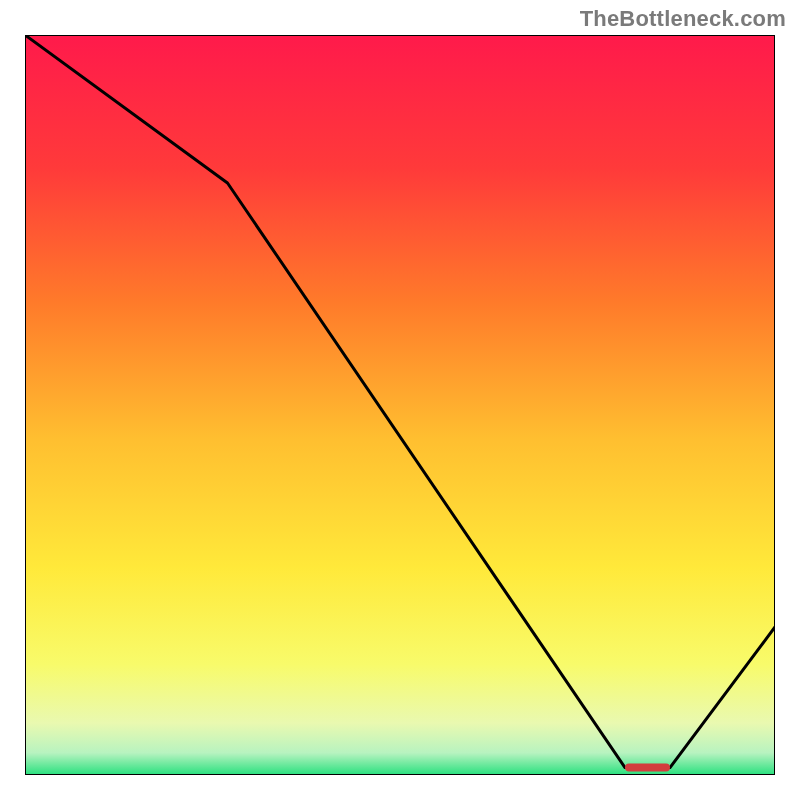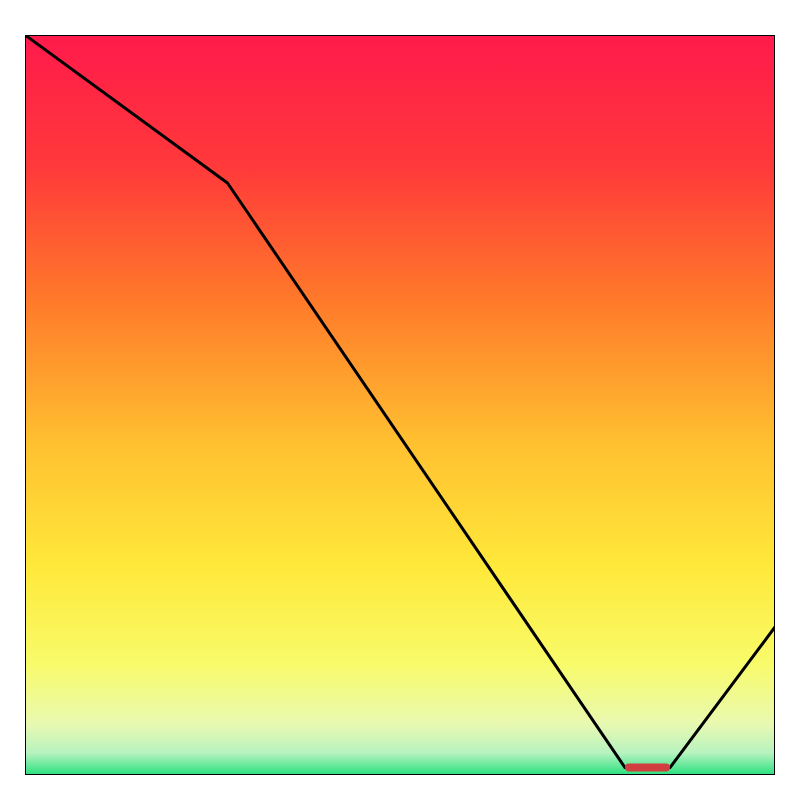--- a/index.html
+++ b/index.html
@@ -35,20 +35,21 @@
   .plot svg {
     display: block;
     width: 100%;
     height: 100%;
   }
 </style>
 </head>
 <body>
 
 <div class="wrap">
+  <div class="watermark">TheBottleneck.com</div>
 
   <div class="plot">
     <svg viewBox="0 0 750 740" preserveAspectRatio="none">
       <defs>
         <linearGradient id="bg-grad" x1="0" y1="0" x2="0" y2="1">
         <stop offset="0%" stop-color="#ff1a4b"></stop>
             <stop offset="18%" stop-color="#ff3a3a"></stop>
             <stop offset="36%" stop-color="#ff7a2a"></stop>
             <stop offset="55.00000000000001%" stop-color="#ffc030"></stop>
             <stop offset="72%" stop-color="#ffe93a"></stop>

